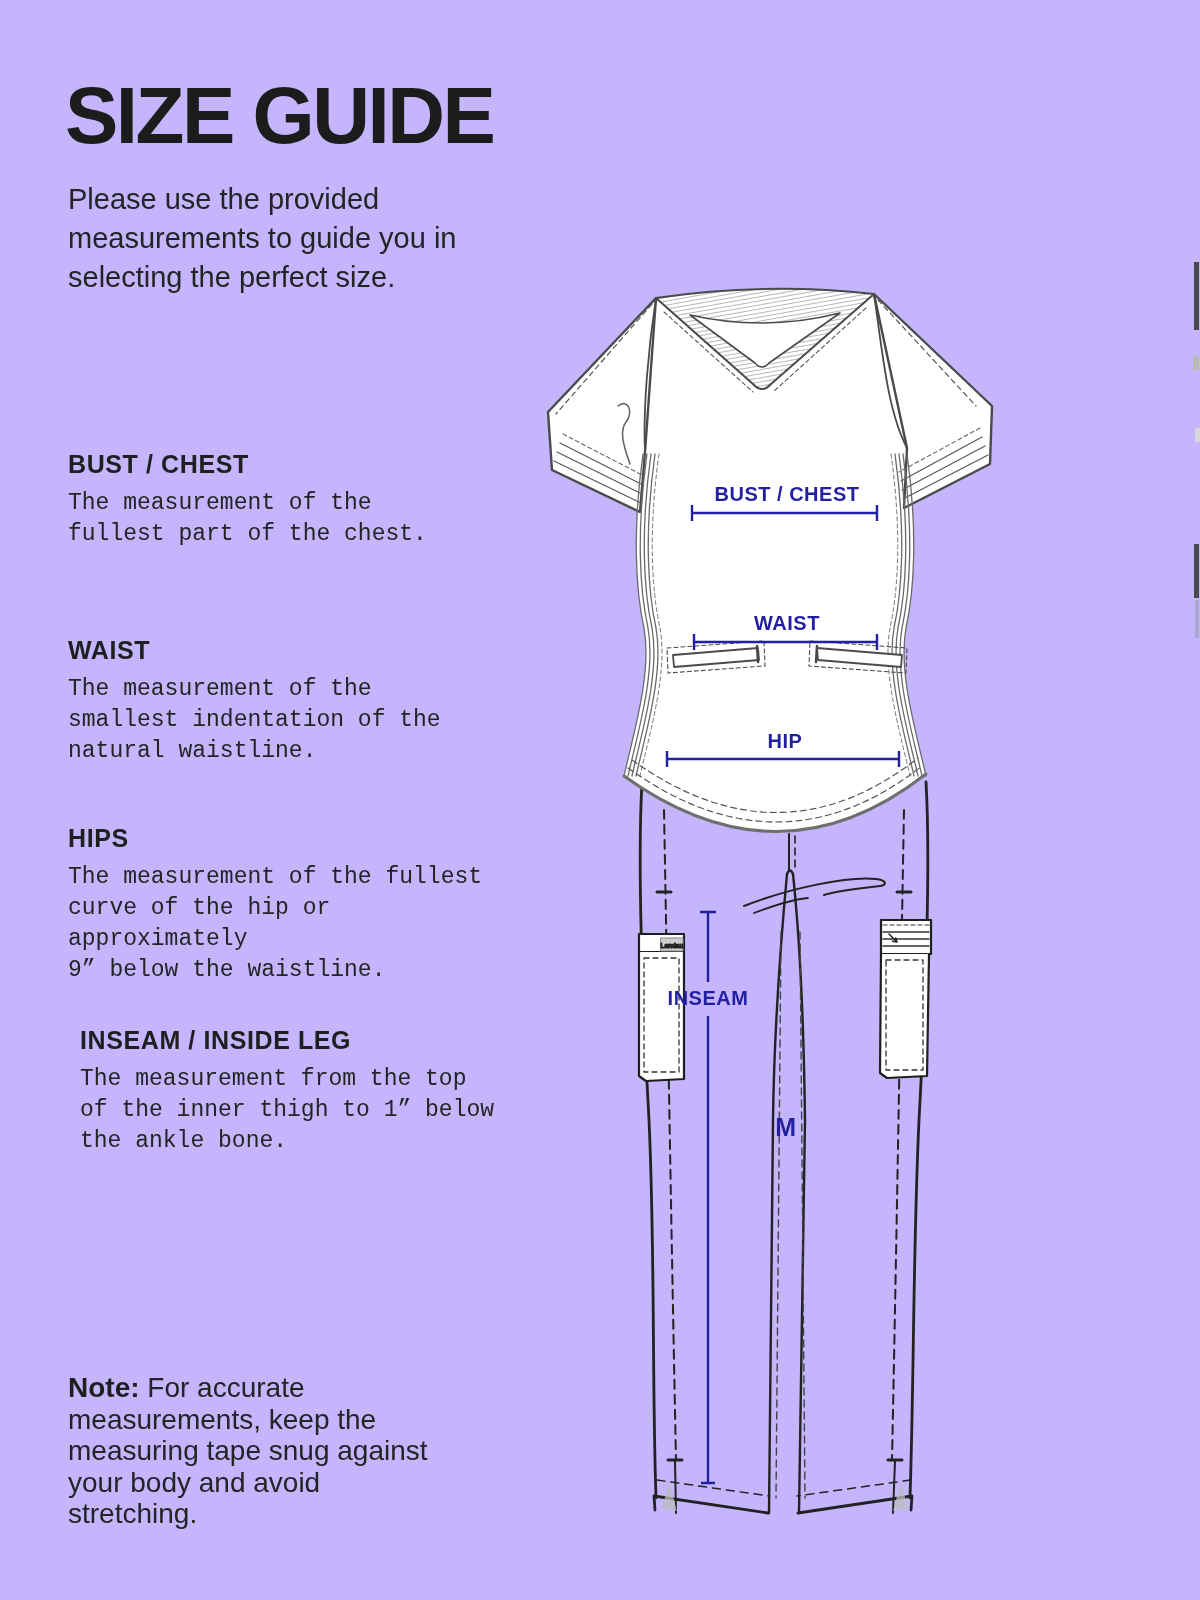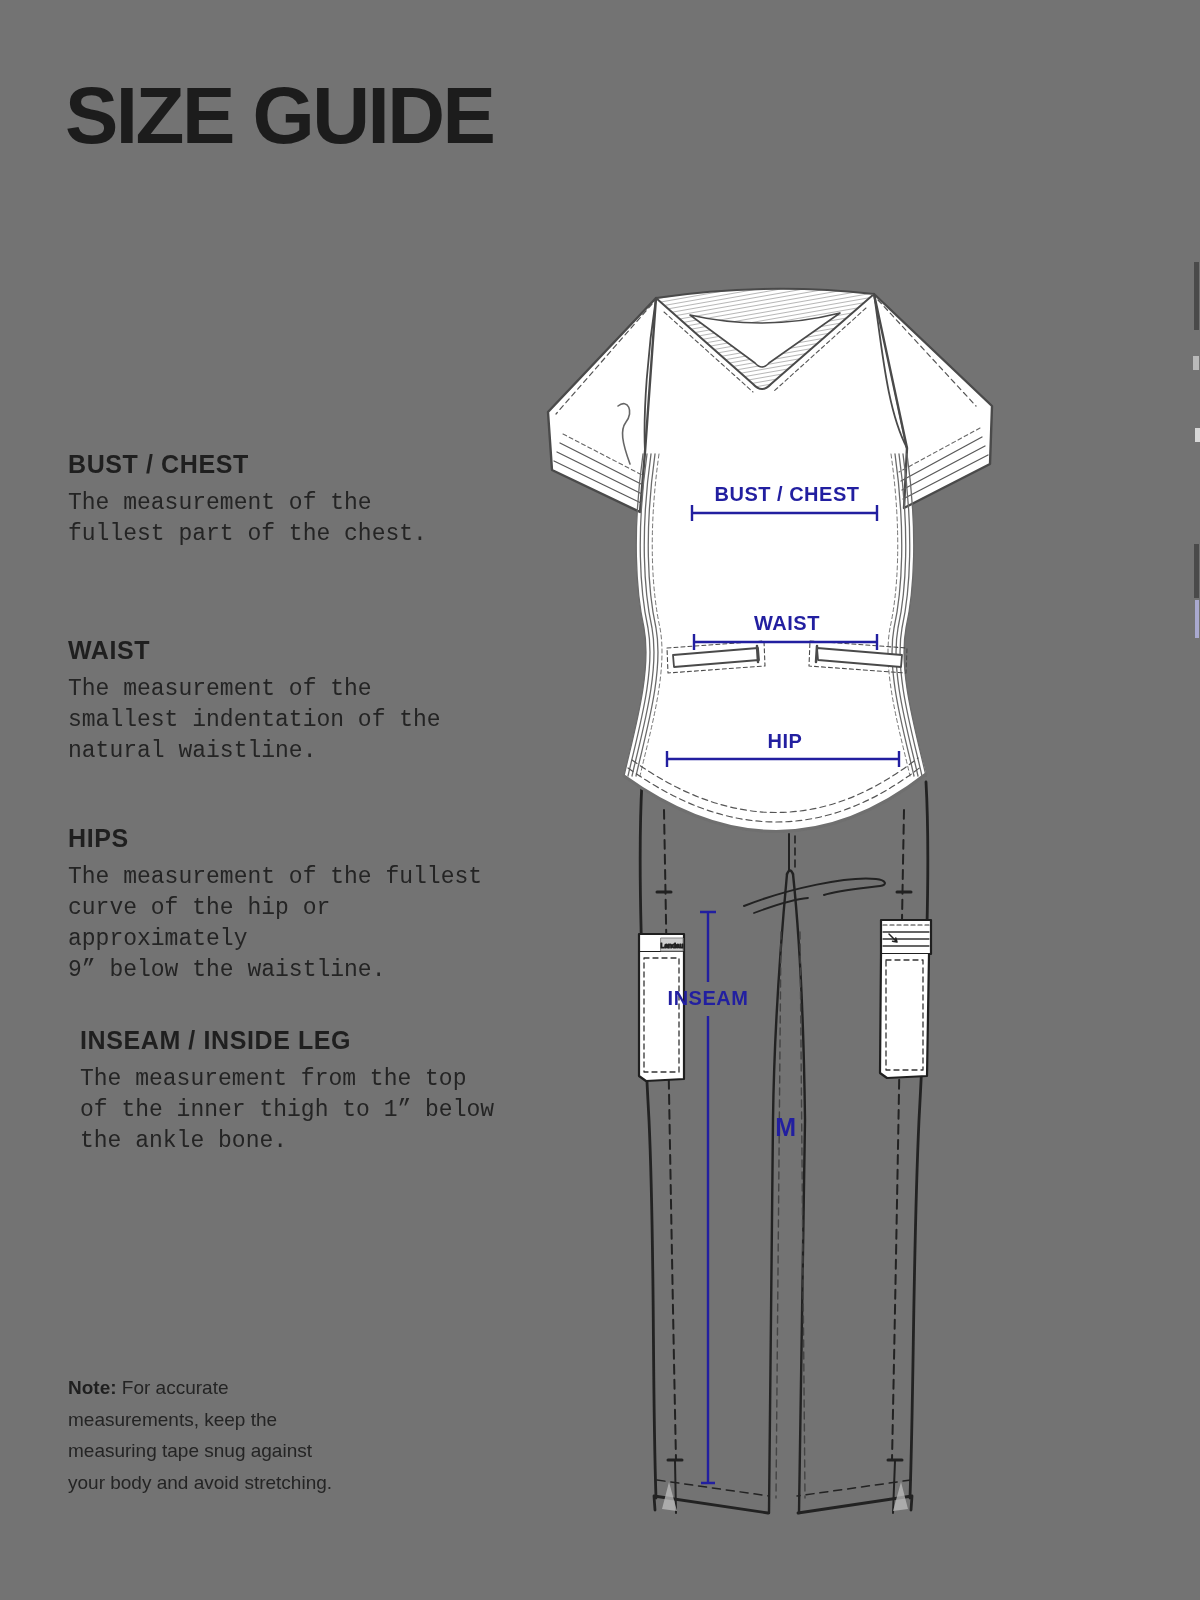--- a/index.html
+++ b/index.html
@@ -1,19 +1,19 @@
 <!DOCTYPE html>
 <html><head>
 <meta charset="utf-8">
 <style>
   * { margin:0; padding:0; box-sizing:border-box; }
   html,body { background:#ffffff; }
   .page {
     position:relative; width:1200px; height:1600px;
-    background:#737373; overflow:hidden;
+    background:#c4b5fd; overflow:hidden;
     font-family:"Liberation Sans", sans-serif; color:#1f1f1f;padding-left:42px;
   }
   .page-title {
     position:absolute; left:65px; top:70px;
     font-size:80px; font-weight:700; letter-spacing:-2.5px;
     color:#1c1c1c; white-space:nowrap;
   }
   .intro {
     position:absolute; left:68px; top:180px; width:470px;
     font-size:29px; line-height:39px; color:#242424;
@@ -28,40 +28,43 @@
     font-size:25px; font-weight:700; letter-spacing:0.6px;
     color:#1f1f1f; margin:0 0 9px 0;
   }
   .sec p {
     font-size:23px; line-height:31px; color:#242424;
     white-space:pre-line;
     font-family:Liberation Mono, monospace;
   }
   .note {
     position:absolute; left:68px; top:1372px; width:380px;
-    font-size:19px; line-height:31.5px; color:#242424;
+    font-size:28px; line-height:31.5px; color:#242424;
   }
   .note b { font-weight:700; color:#1f1f1f; }
   .note .note-body { white-space:pre-line; }
   .diagram {
     position:absolute; left:540px; top:270px; width:500px; height:1270px;
   }
   .diagram text {
     font-family:"Liberation Sans", sans-serif;
     font-weight:700; fill:#221fa0; letter-spacing:0.5px;
   }
   .edge-artifact { position:absolute; }
 </style>
 </head>
 <body>
 
 <div class="page">
 
   <h1 class="page-title">SIZE GUIDE</h1>
 
+  <p class="intro">Please use the provided
+measurements to guide you in
+selecting the perfect size.</p>
 
   <div class="sec sec-1">
     <h3>BUST / CHEST</h3>
     <p>The measurement of the
 fullest part of the chest.</p>
   </div>
 
   <div class="sec sec-2">
     <h3>WAIST</h3>
     <p>The measurement of the

